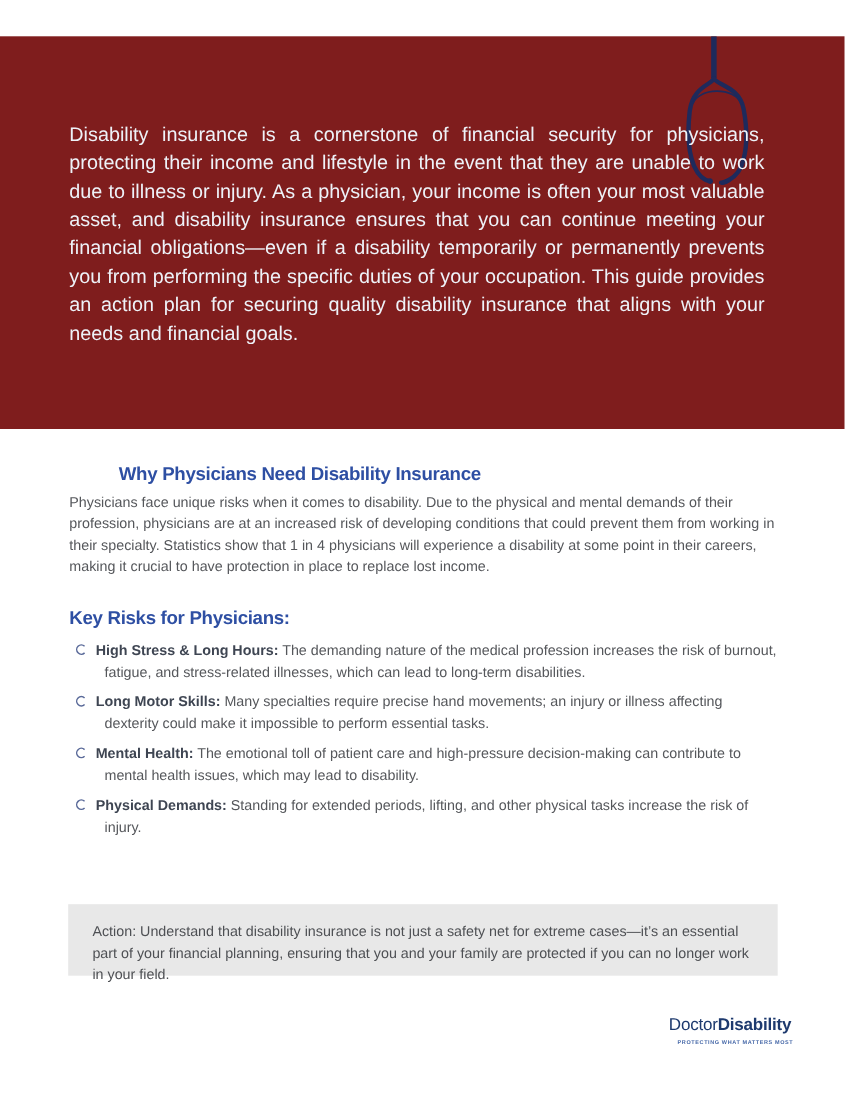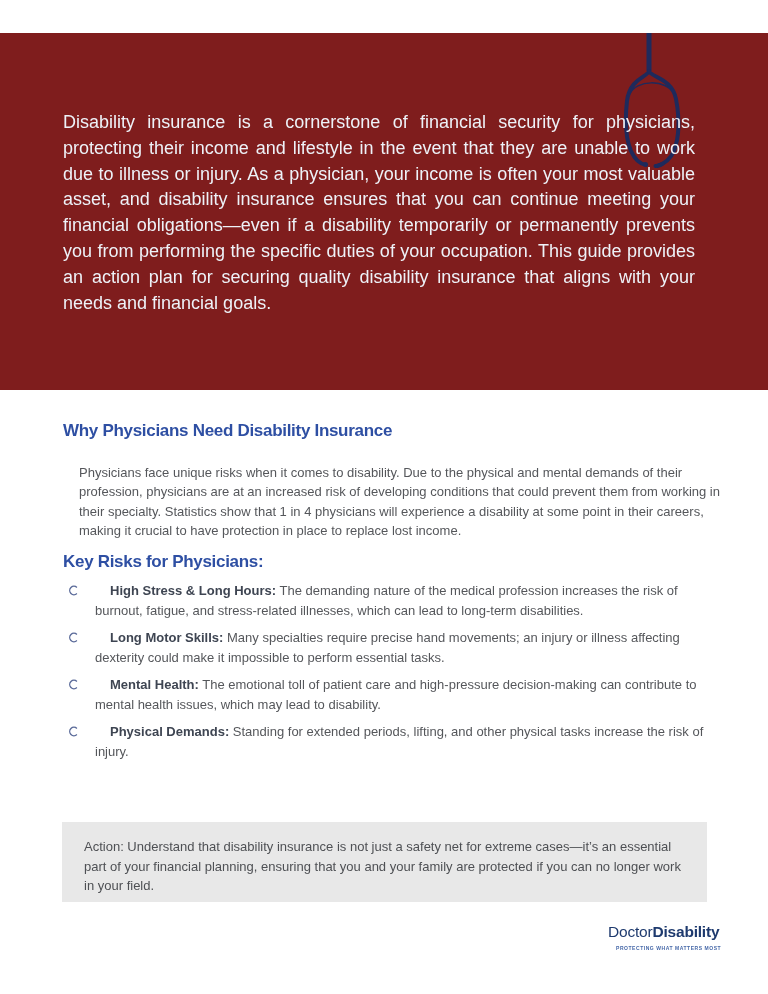--- a/index.html
+++ b/index.html
@@ -15,40 +15,40 @@
     position:absolute;left:63px;top:59px;width:632px;
     color:#EEF2F8;font-size:18px;line-height:25.8px;
     text-align:justify;text-justify:inter-word;
   }
   .stethoscope{position:absolute;left:622px;top:0;width:62px;height:140px;}
   
   .section-heading{
     position:absolute;left:63px;margin:0;
     color:#2E4FA3;font-size:17px;font-weight:700;letter-spacing:-0.3px;
   }
-  .h-why{top:421px;}
+  .h-why{top:421px;margin-left:45px;}
   .h-risks{top:552px;}
   .body-par{
-    position:absolute;left:63px;top:447px;width:652px;margin:16px;
+    position:absolute;left:63px;top:447px;width:652px;margin:0;
     color:#55575B;font-size:13px;line-height:19.3px;
   }
   
   .risk-list{
     position:absolute;left:68px;top:581px;width:640px;margin:0;padding:0;list-style:none;
   }
   .risk-item{display:flex;align-items:flex-start;margin:0 0 8px 0;}
   .risk-bullet{flex:0 0 11px;width:11px;height:11px;margin:4px 8px 0 0;}
   .risk-text{
     width:614px;color:#55575B;font-size:13px;line-height:19.5px;
     padding-left:8px;text-indent:-8px;
   }
-  .risk-label{font-weight:700;color:#3E4552;margin-left:23px;}
+  .risk-label{font-weight:700;color:#3E4552;}
   
   .action-box{
-    position:absolute;left:62px;top:822px;width:645px;height:80px;background:#E8E8E8;
+    position:absolute;left:62px;top:822px;width:645px;height:65px;background:#E8E8E8;
   }
   .action-text{
     position:absolute;left:22px;top:15px;width:605px;margin:0;
     color:#4E5054;font-size:13px;line-height:19.5px;
   }
   
   .brand{position:absolute;left:591px;top:920px;width:125px;}
   .brand-row{display:flex;align-items:center;gap:12px;}
   .shield{width:20px;height:24px;margin-right:5px;}
   .brand-name{color:#1E3A6E;font-size:15.5px;letter-spacing:-0.2px;white-space:nowrap;}

